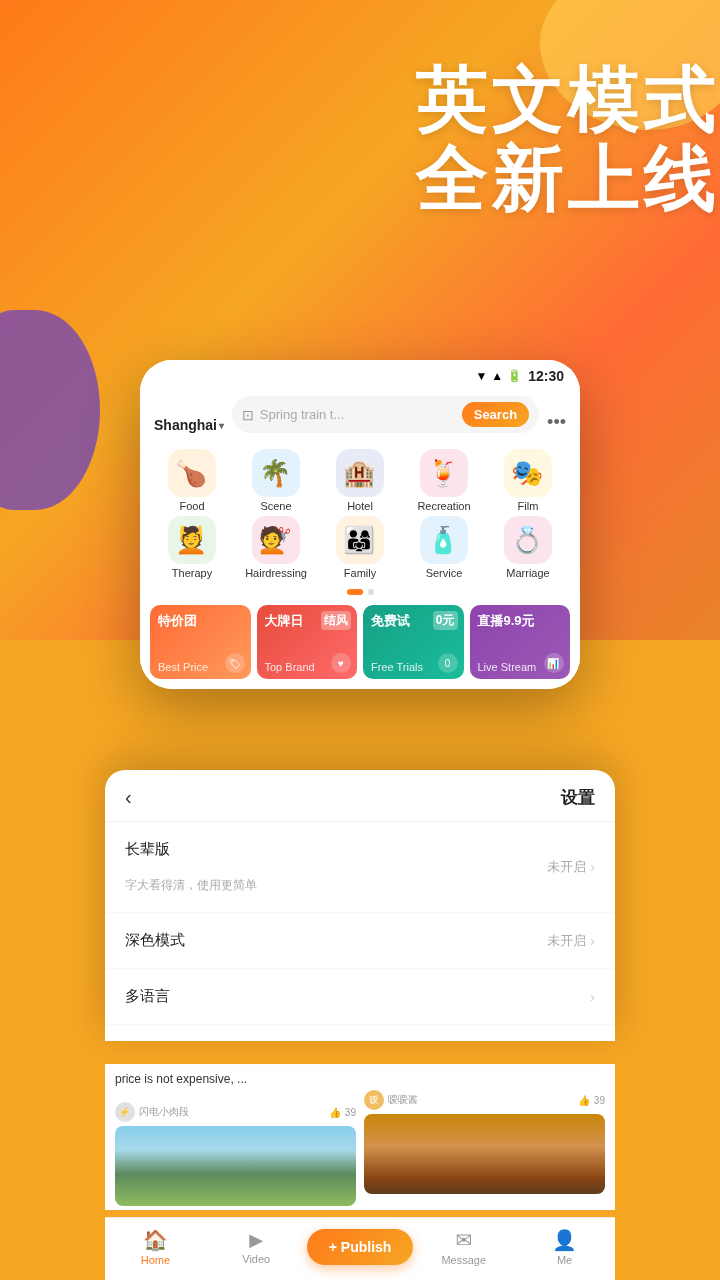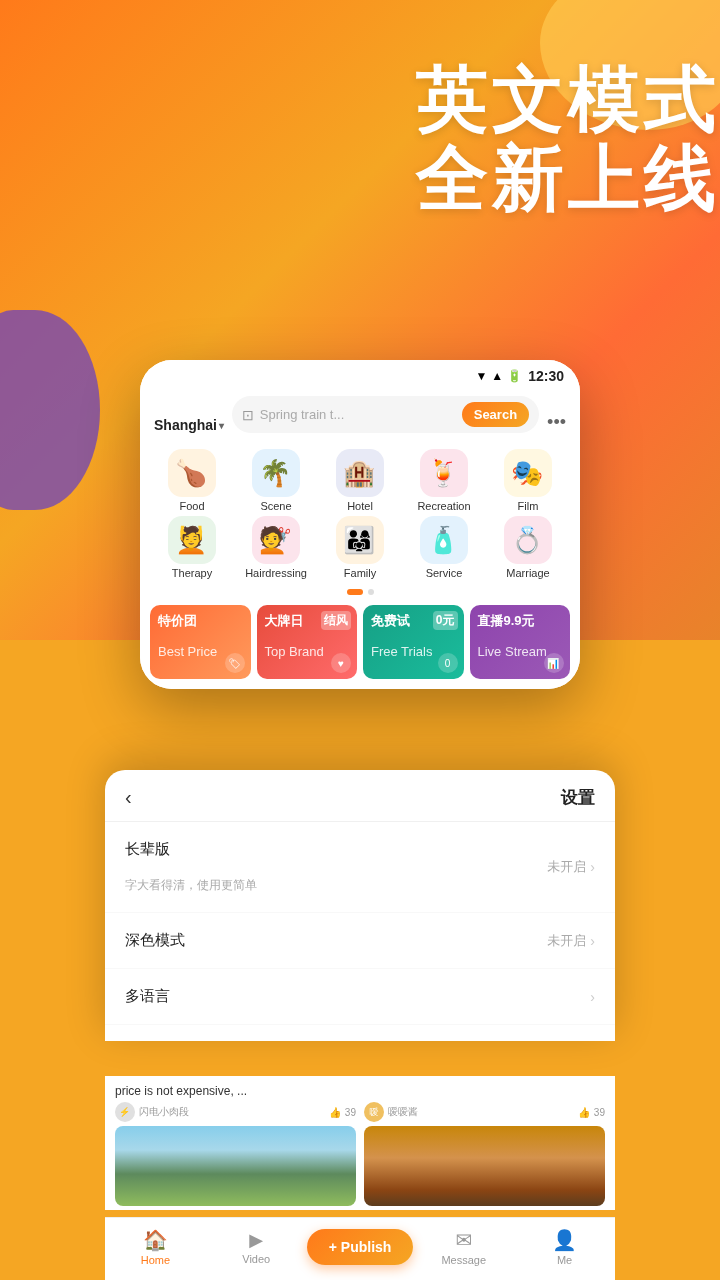--- a/index.html
+++ b/index.html
@@ -241,23 +241,23 @@
       background: rgba(255,255,255,0.3);
       border-radius: 4px;
       padding: 1px 3px;
       font-size: 12px;
       color: white;
       font-weight: 600;
       text-align: right;
     }
     .promo-en {
       position: absolute;
-      bottom: 20px;
+      bottom: 6px;
       left: 8px;
-      font-size: 13px;
+      font-size: 11px;
       color: rgba(255,255,255,0.85);
     }
     .promo-icon-bottom {
       position: absolute;
       bottom: 6px;
       right: 6px;
       width: 20px;
       height: 20px;
       background: rgba(255,255,255,0.2);
       border-radius: 50%;
@@ -564,21 +564,21 @@
     </div>
     <div class="settings-item-right">
       <span class="settings-chevron">›</span>
     </div>
   </div>
 </div>
 
 <div style="position:absolute; bottom: 70px; left:50%; transform:translateX(-50%); width:510px; background:white; z-index:4; padding: 8px 10px 4px; display:flex; gap:8px;">
 
   <div style="flex:1;">
-    <div style="font-size:12px; color:#333; margin-bottom:4px; white-space:nowrap; overflow:hidden; text-overflow:ellipsis;">price is not expensive, ...</div>
+    <div style="font-size:12px; color:#333; margin-bottom:16px; white-space:nowrap; overflow:hidden; text-overflow:ellipsis;">price is not expensive, ...</div>
     <div style="display:flex; align-items:center; gap:4px;">
       <div style="width:20px;height:20px;border-radius:50%;background:#e0e0e0;display:flex;align-items:center;justify-content:center;font-size:9px;color:#999;">⚡</div>
       <span style="font-size:10px;color:#999;flex:1;">闪电小肉段</span>
       <span style="font-size:10px;color:#999;">👍 39</span>
     </div>
     <div class="feed-thumb-mountains" style="margin-top:4px; background: linear-gradient(180deg, #87ceeb 0%, #a8d8ea 30%, #5d8a5d 60%, #8fbc5d 100%); height:80px; border-radius:8px;">
     </div>
   </div>
 
   <div style="flex:1;">

